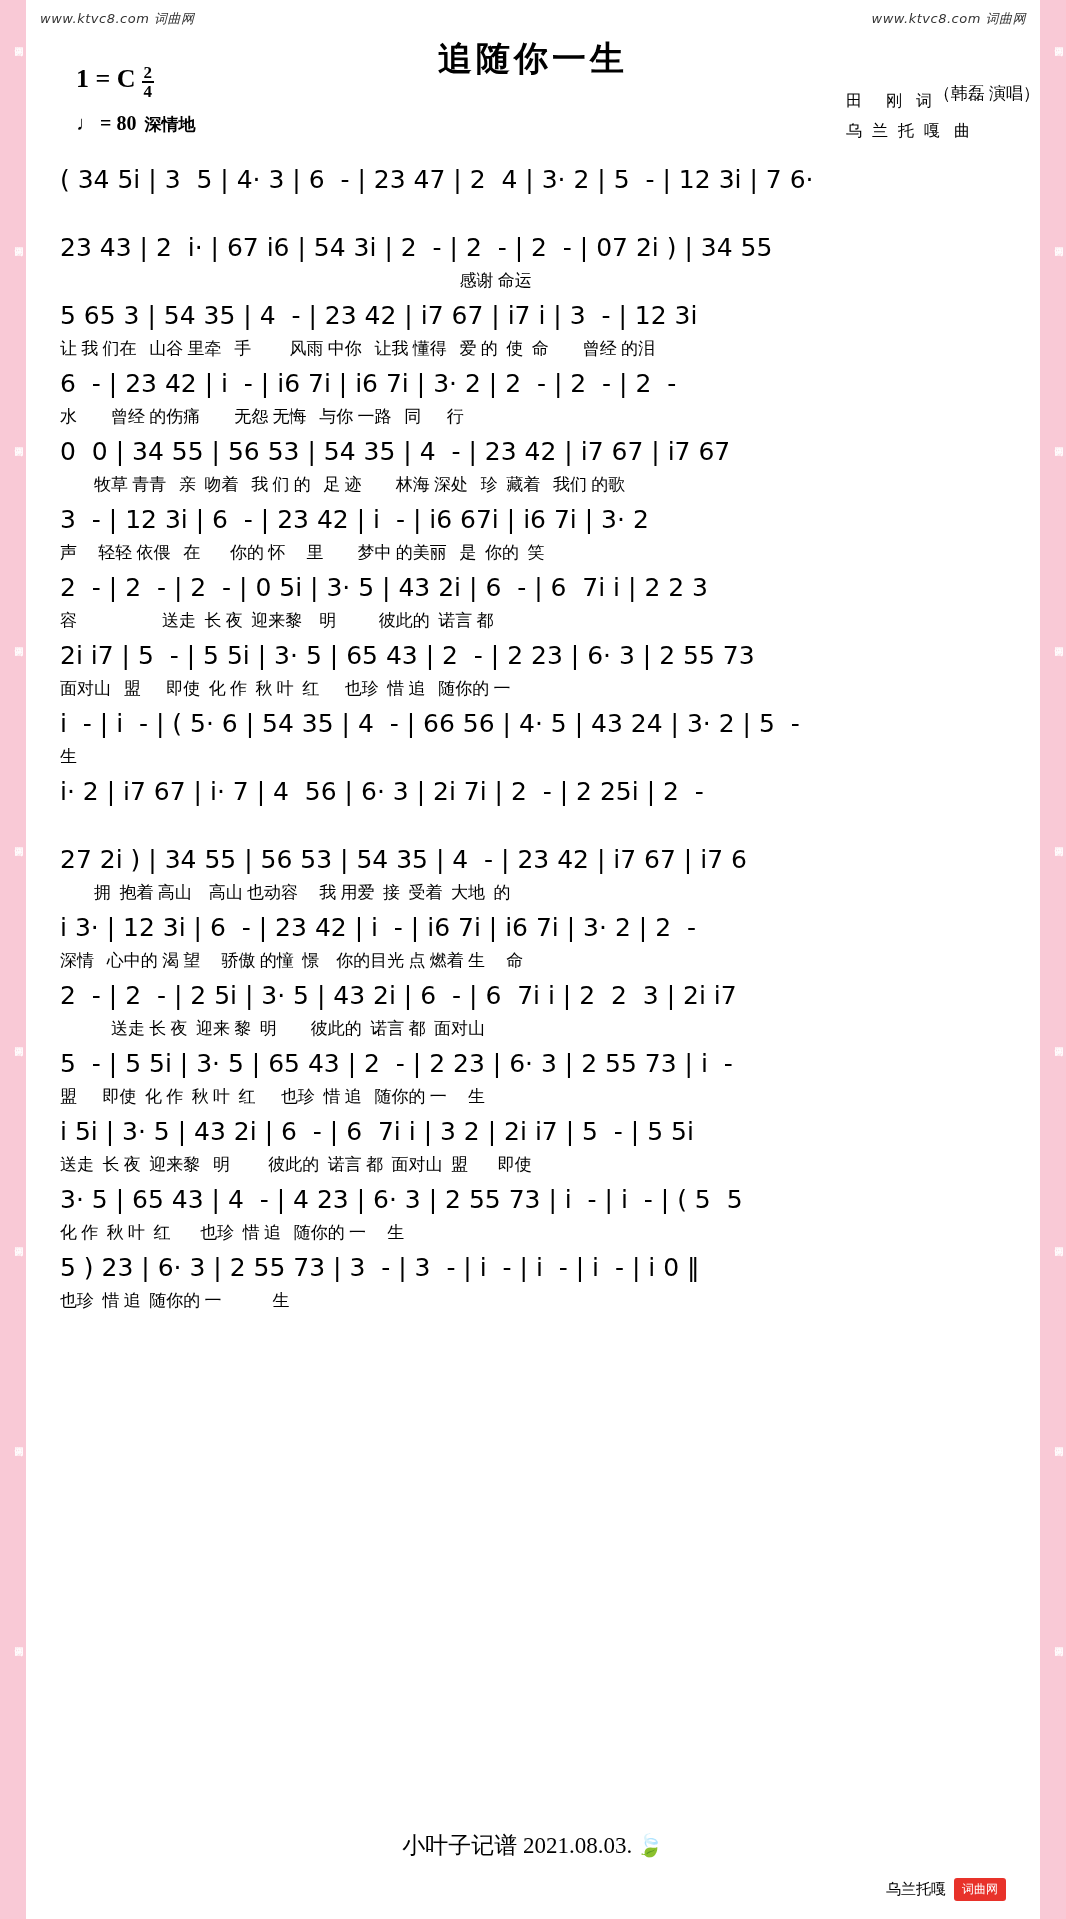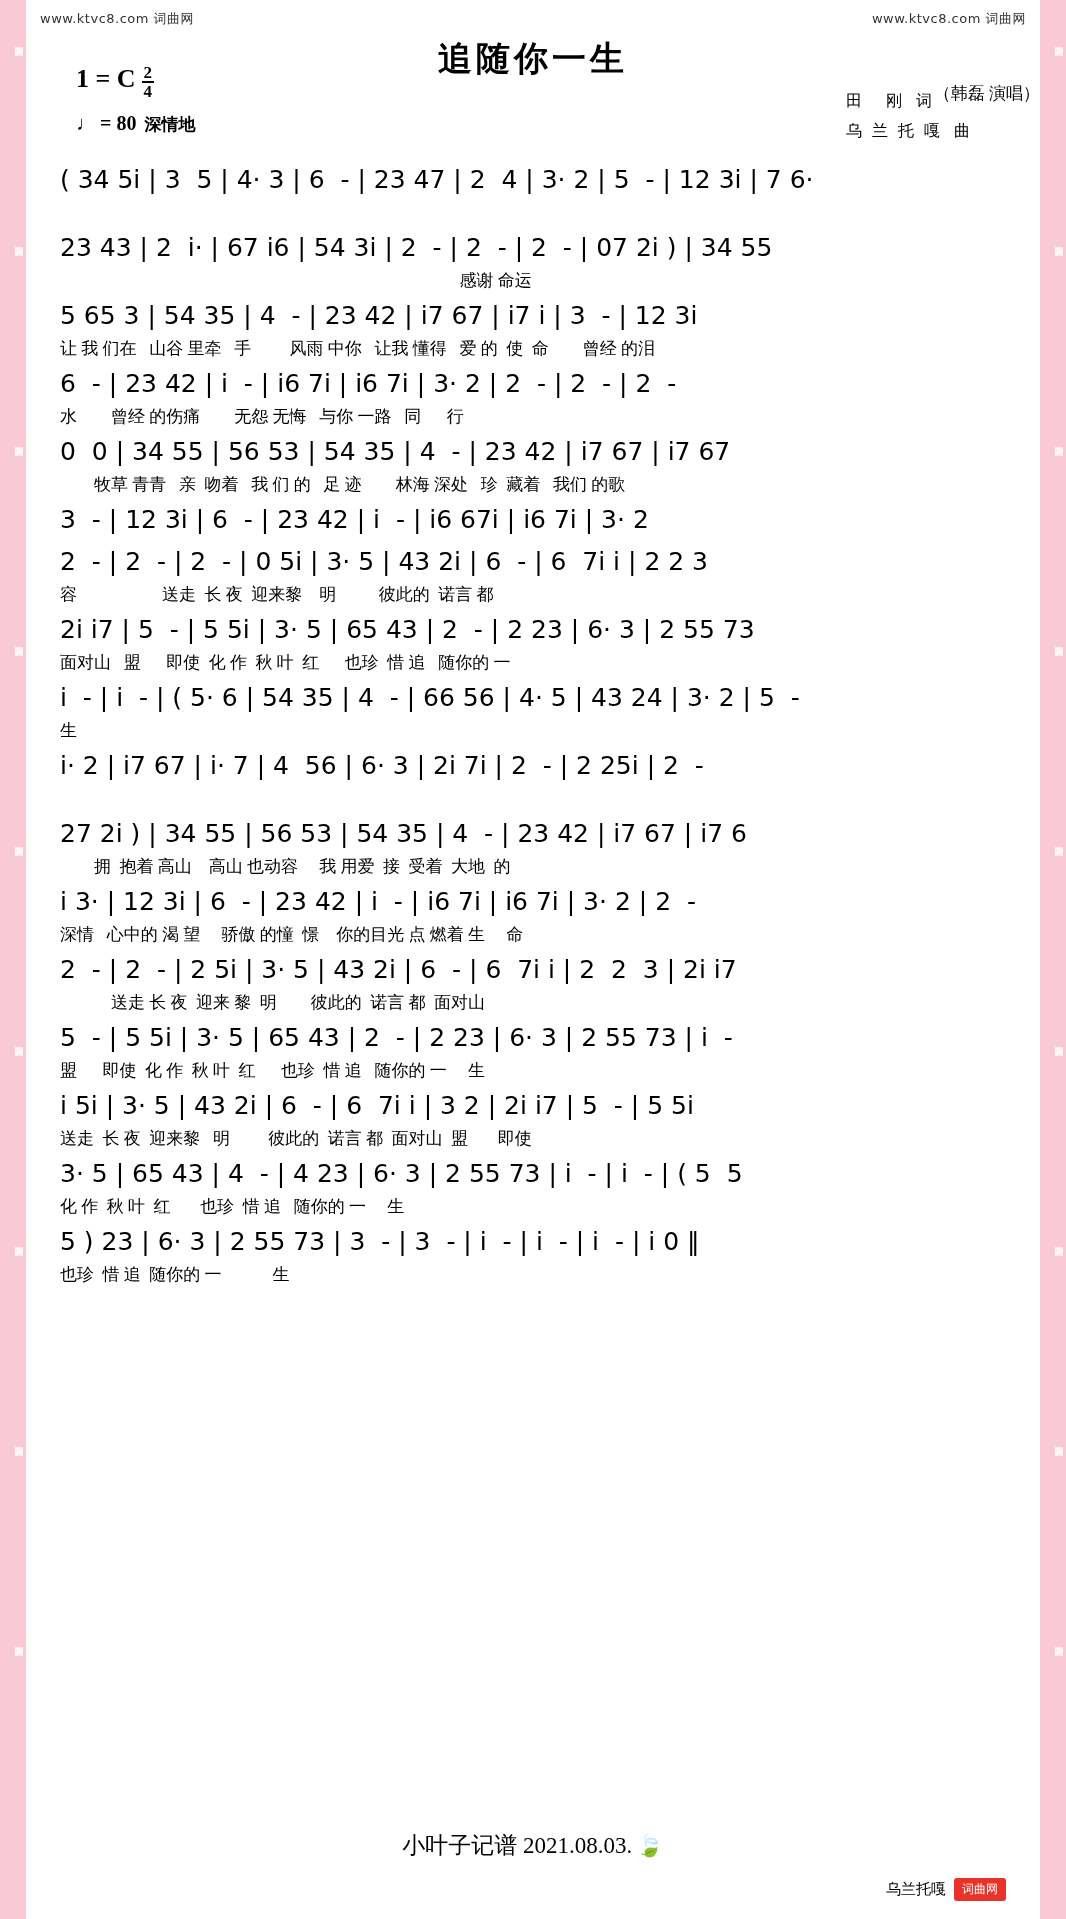--- a/index.html
+++ b/index.html
@@ -26,20 +26,21 @@
   .sheet{
     position:absolute;left:26px;right:26px;top:0;bottom:0;
     background:#fff;
   }
   .hdr{
     position:absolute;top:10px;left:0;right:0;
     display:flex;justify-content:space-between;
     padding:0 14px;
     font-size:13px;color:#333;
     font-family:"DejaVu Sans", sans-serif;
+    font-style:italic;
   }
   .hdr span{letter-spacing:0.5px;}
   .title{
     position:absolute;top:36px;left:0;right:0;text-align:center;
     font-size:34px;font-weight:bold;color:#000;
     letter-spacing:4px;
   }
   .subtitle{
     position:absolute;top:82px;left:0;right:0;text-align:right;
     font-size:17px;color:#000;
@@ -170,20 +171,21 @@
     <div class="sysrow">
       <div class="notes">6  - | 23 42 | i  - | i6 7i | i6 7i | 3· 2 | 2  - | 2  - | 2  -</div>
       <div class="lyrics">水        曾经 的伤痛        无怨 无悔   与你 一路   同      行</div>
     </div>
     <div class="sysrow">
       <div class="notes">0  0 | 34 55 | 56 53 | 54 35 | 4  - | 23 42 | i7 67 | i7 67</div>
       <div class="lyrics">        牧草 青青   亲  吻着   我 们 的   足 迹        林海 深处   珍  藏着   我们 的歌</div>
     </div>
     <div class="sysrow">
       <div class="notes">3  - | 12 3i | 6  - | 23 42 | i  - | i6 67i | i6 7i | 3· 2</div>
+      <div class="lyrics">声     轻轻 依偎   在       你的 怀     里        梦中 的美丽   是  你的  笑</div>
     </div>
     <div class="sysrow">
       <div class="notes">2  - | 2  - | 2  - | 0 5i | 3· 5 | 43 2i | 6  - | 6  7i i | 2 2 3</div>
       <div class="lyrics">容                    送走  长 夜  迎来黎    明          彼此的  诺言 都</div>
     </div>
     <div class="sysrow">
       <div class="notes">2i i7 | 5  - | 5 5i | 3· 5 | 65 43 | 2  - | 2 23 | 6· 3 | 2 55 73</div>
       <div class="lyrics">面对山   盟      即使  化 作  秋 叶  红      也珍  惜 追   随你的 一</div>
     </div>
     <div class="sysrow">

